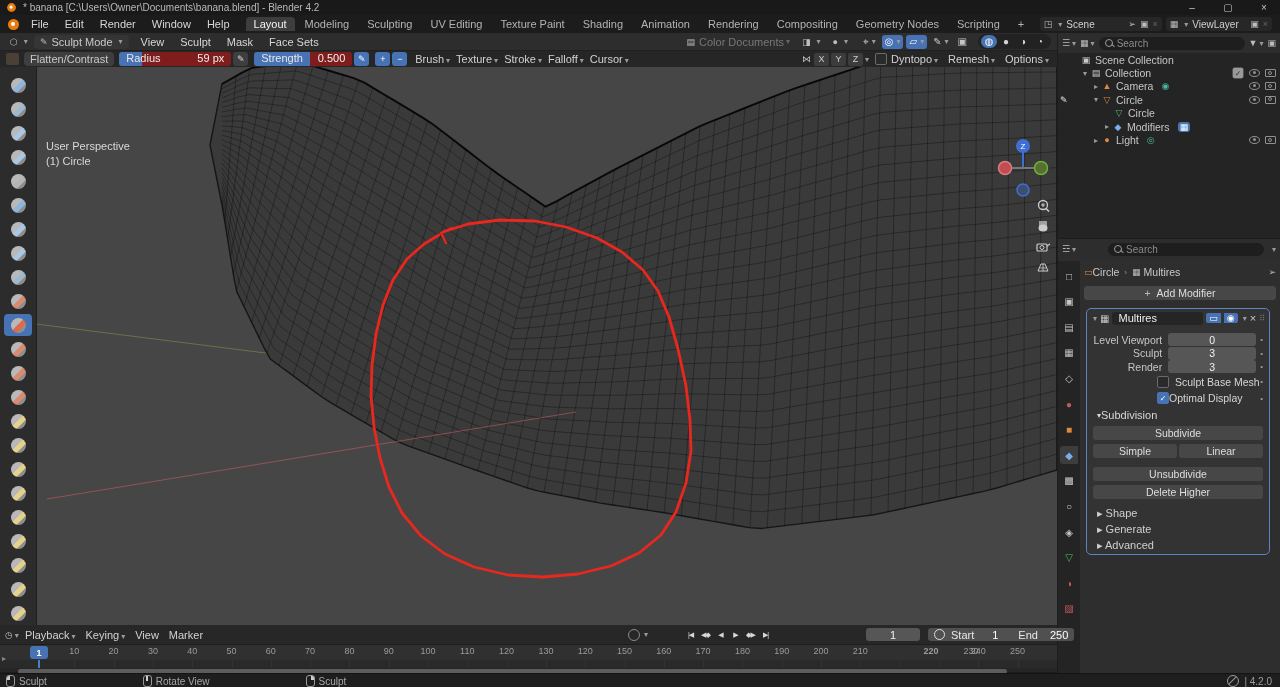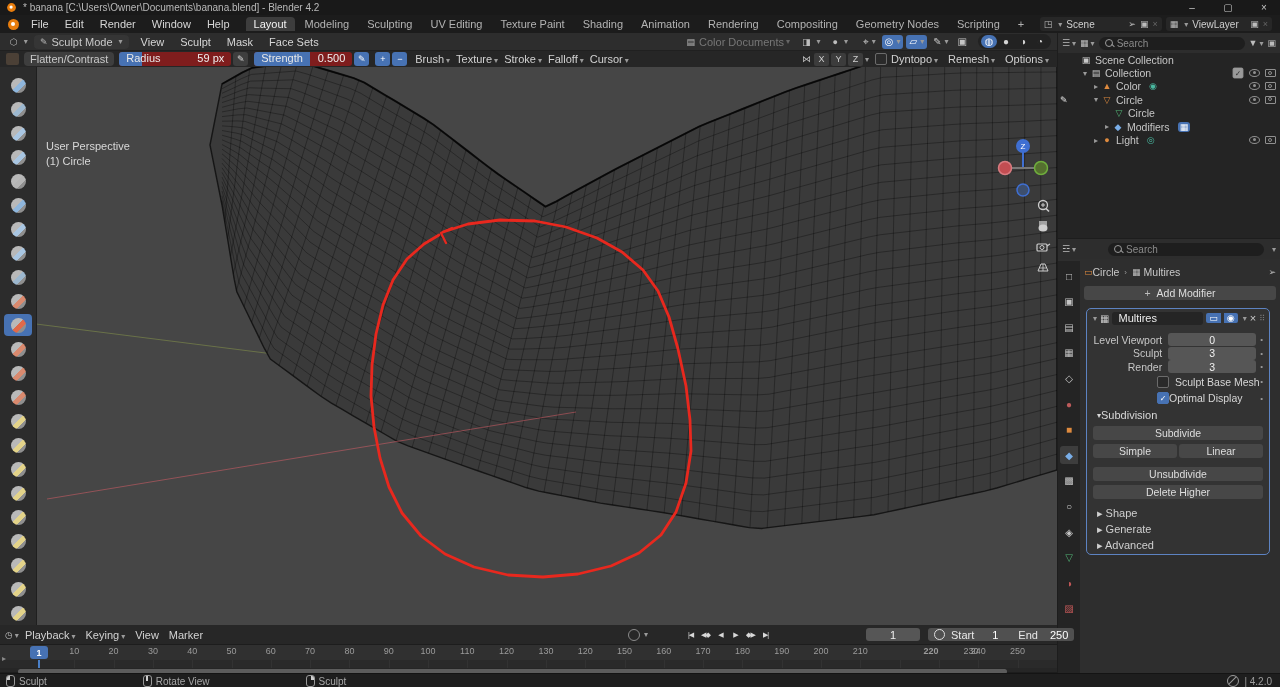--- a/index.html
+++ b/index.html
@@ -474,21 +474,21 @@
           <span class="ol-right">
             <span class="cbx on" style="transform: scale(0.9); background: rgb(154, 154, 154); border-color: rgb(154, 154, 154); color: rgb(34, 34, 34);">✓</span>
             <span class="eye"></span>
             <span class="camico"></span>
           </span>
         </div>
         <div class="ol-row">
           <span style="width: 32px;"></span>
           <span class="chev-r" style="margin-right: 3px;">▸</span>
           <span class="ol-ic" style="color: rgb(222, 138, 62);">▲</span>
-          <span>Color</span>
+          <span>Camera</span>
           <span style="margin-left: 8px; font-size: 9px; color: rgb(73, 184, 160);">◉</span>
           <span class="ol-right">
             <span class="eye"></span>
             <span class="camico"></span>
           </span>
         </div>
         <div class="ol-row">
           <span style="position: absolute; left: 2px; color: rgb(232, 232, 232); font-size: 9px;">✎</span>
           <span style="width: 32px;"></span>
           <span class="chev-r" style="margin-right: 3px;">▾</span>

